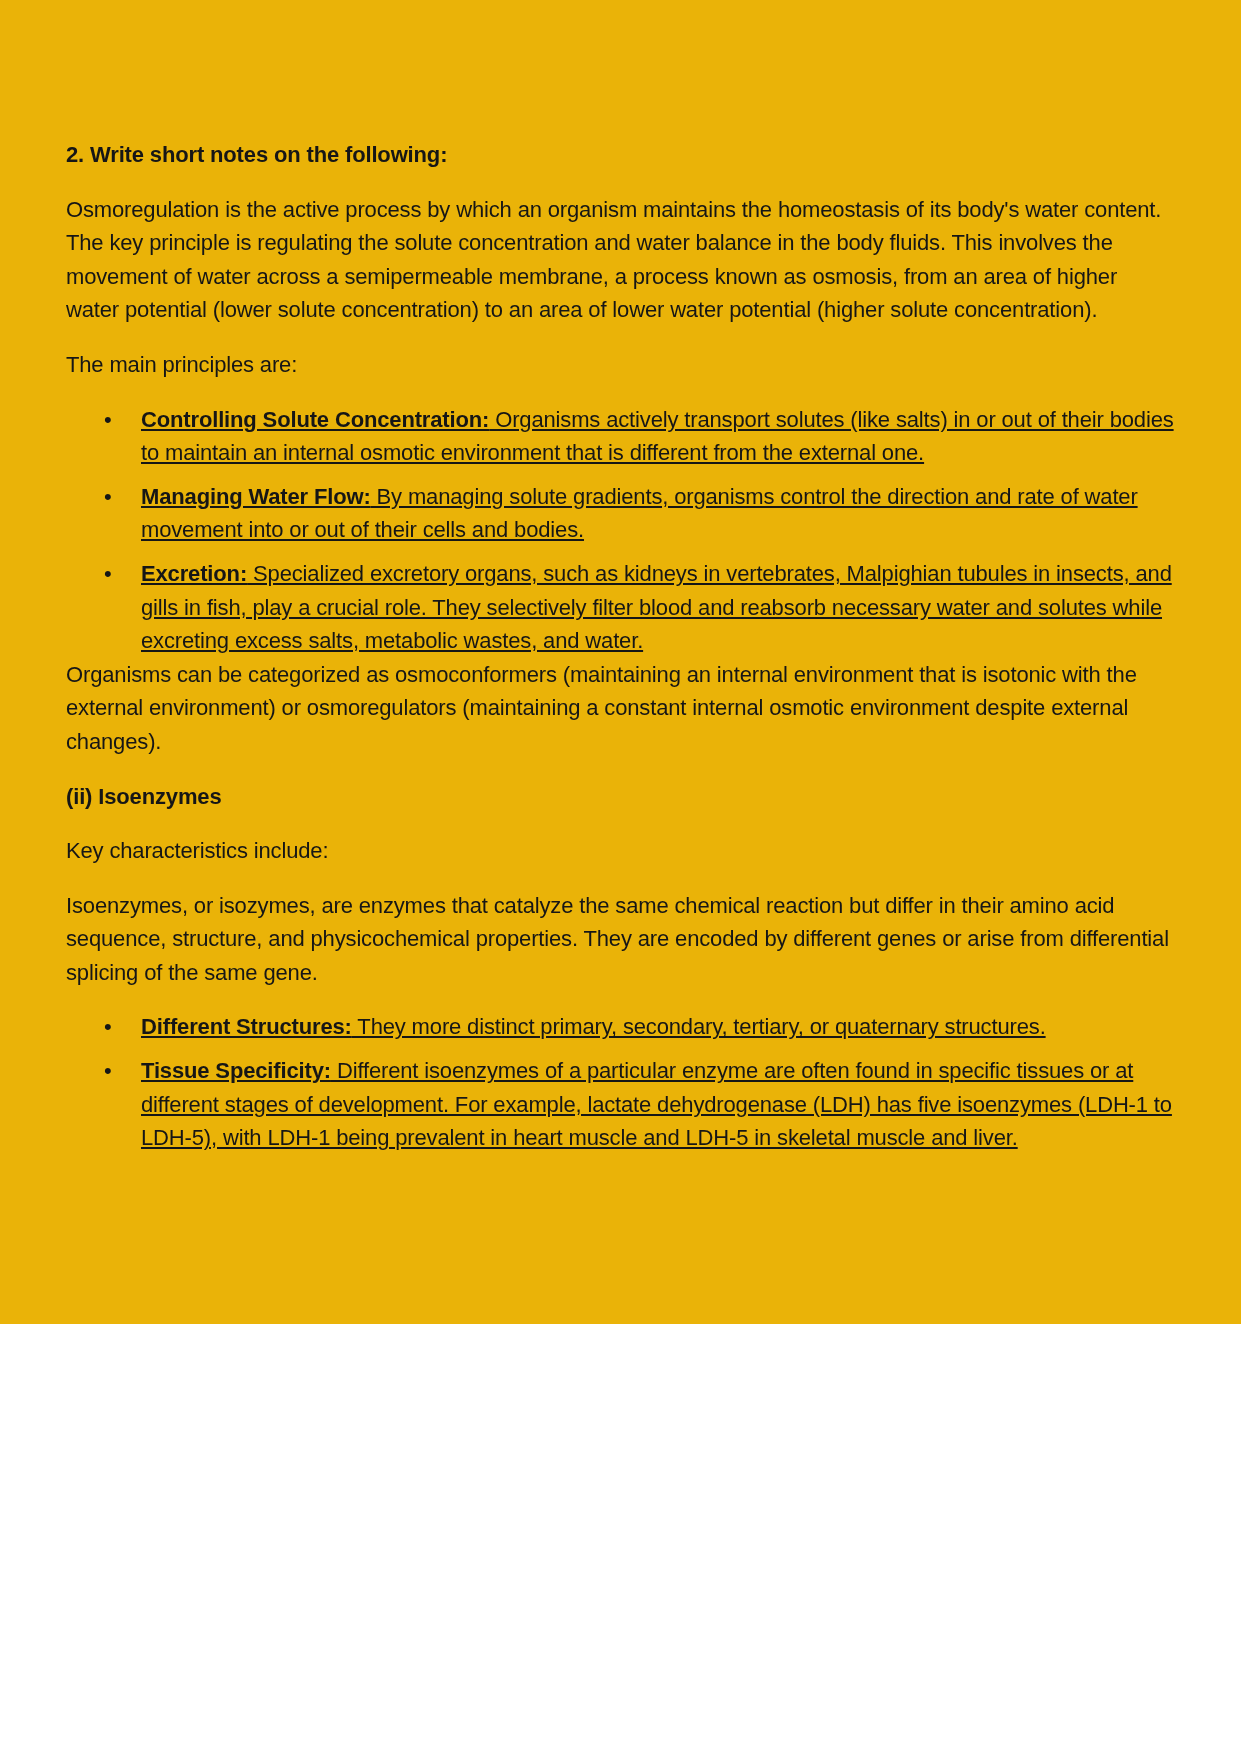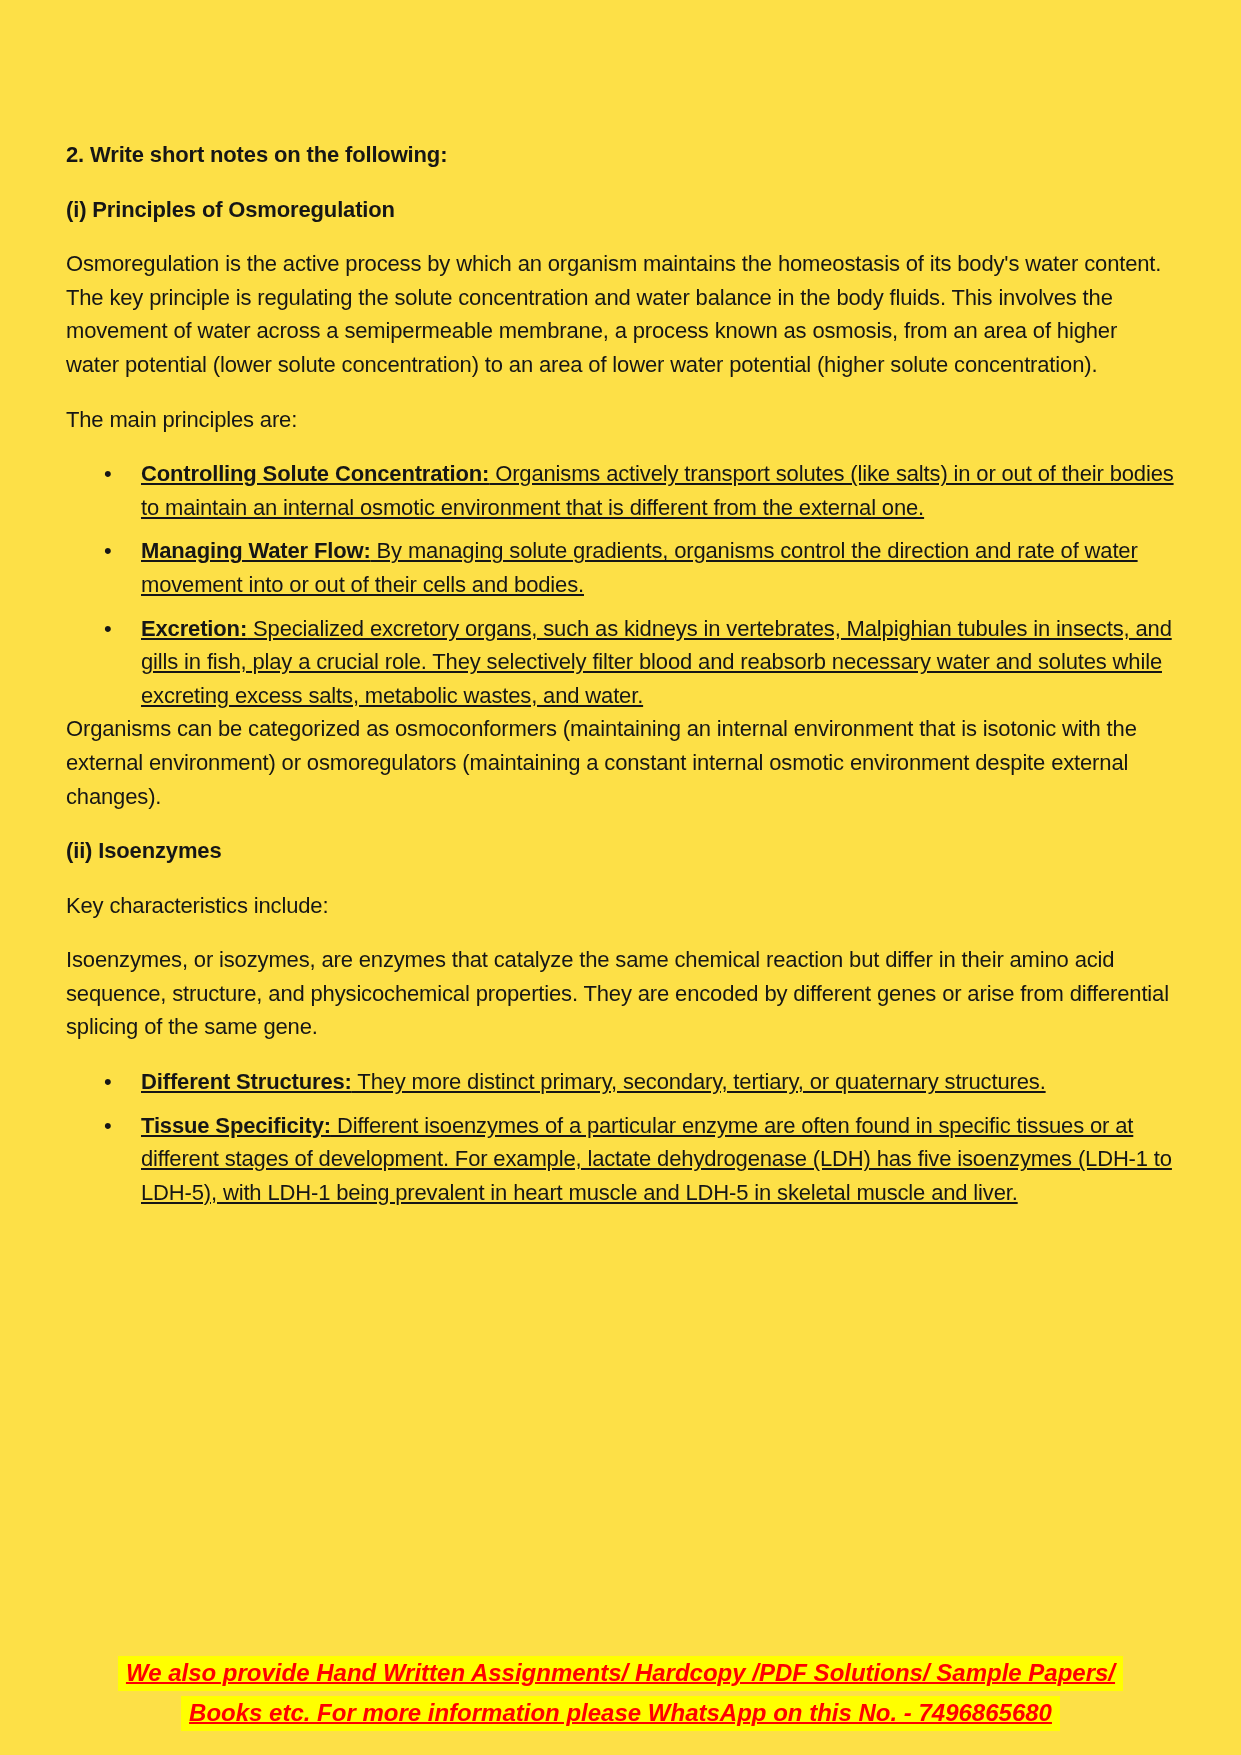--- a/index.html
+++ b/index.html
@@ -1,20 +1,20 @@
 <!DOCTYPE html>
 <html><head>
 <meta charset="utf-8">
 <style>
   html, body { margin: 0; padding: 0; background: #ffffff; }
   .page {
     position: relative;
     width: 1241px;
-    height: 1755px;
-    background: #fde047;
+    height: 1324px;
+    background: #eab308;
     font-family: "Liberation Sans", sans-serif;
     color: #161616;
     overflow: hidden;
   }
   .content {
     position: absolute;
     top: 138px;
     left: 66px;
     width: 1110px;
     font-size: 22px;
@@ -64,21 +64,20 @@
   .footer .line { margin: 0; }
 </style>
 </head>
 <body>
 
 <div class="page">
   <div class="content">
 
     <p class="heading">2. Write short notes on the following:</p>
 
-    <p class="heading">(i) Principles of Osmoregulation</p>
 
     <p>Osmoregulation is the active process by which an organism maintains the homeostasis of its body's water content. The key principle is regulating the solute concentration and water balance in the body fluids. This involves the movement of water across a semipermeable membrane, a process known as osmosis, from an area of higher water potential (lower solute concentration) to an area of lower water potential (higher solute concentration).</p>
 
     <p>The main principles are:</p>
 
     <ul class="bullets">
       <li><span class="term">Controlling Solute Concentration:</span><span> Organisms actively transport solutes (like salts) in or out of their bodies to maintain an internal osmotic environment that is different from the external one.</span></li>
       <li><span class="term">Managing Water Flow:</span><span> By managing solute gradients, organisms control the direction and rate of water movement into or out of their cells and bodies.</span></li>
       <li><span class="term">Excretion:</span><span> Specialized excretory organs, such as kidneys in vertebrates, Malpighian tubules in insects, and gills in fish, play a crucial role. They selectively filter blood and reabsorb necessary water and solutes while excreting excess salts, metabolic wastes, and water.</span></li>
     </ul>
@@ -91,17 +90,13 @@
 
     <p>Isoenzymes, or isozymes, are enzymes that catalyze the same chemical reaction but differ in their amino acid sequence, structure, and physicochemical properties. They are encoded by different genes or arise from differential splicing of the same gene.</p>
 
     <ul class="bullets">
       <li><span class="term">Different Structures:</span><span> They more distinct primary, secondary, tertiary, or quaternary structures.</span></li>
       <li><span class="term">Tissue Specificity:</span><span> Different isoenzymes of a particular enzyme are often found in specific tissues or at different stages of development. For example, lactate dehydrogenase (LDH) has five isoenzymes (LDH-1 to LDH-5), with LDH-1 being prevalent in heart muscle and LDH-5 in skeletal muscle and liver.</span></li>
     </ul>
 
   </div>
 
-  <div class="footer">
-    <div class="line"><span class="hl">We also provide Hand Written Assignments/ Hardcopy /PDF Solutions/ Sample Papers/</span></div>
-    <div class="line"><span class="hl">Books etc. For more information please WhatsApp on this No. - 7496865680</span></div>
-  </div>
 </div>
 
 </body></html>

